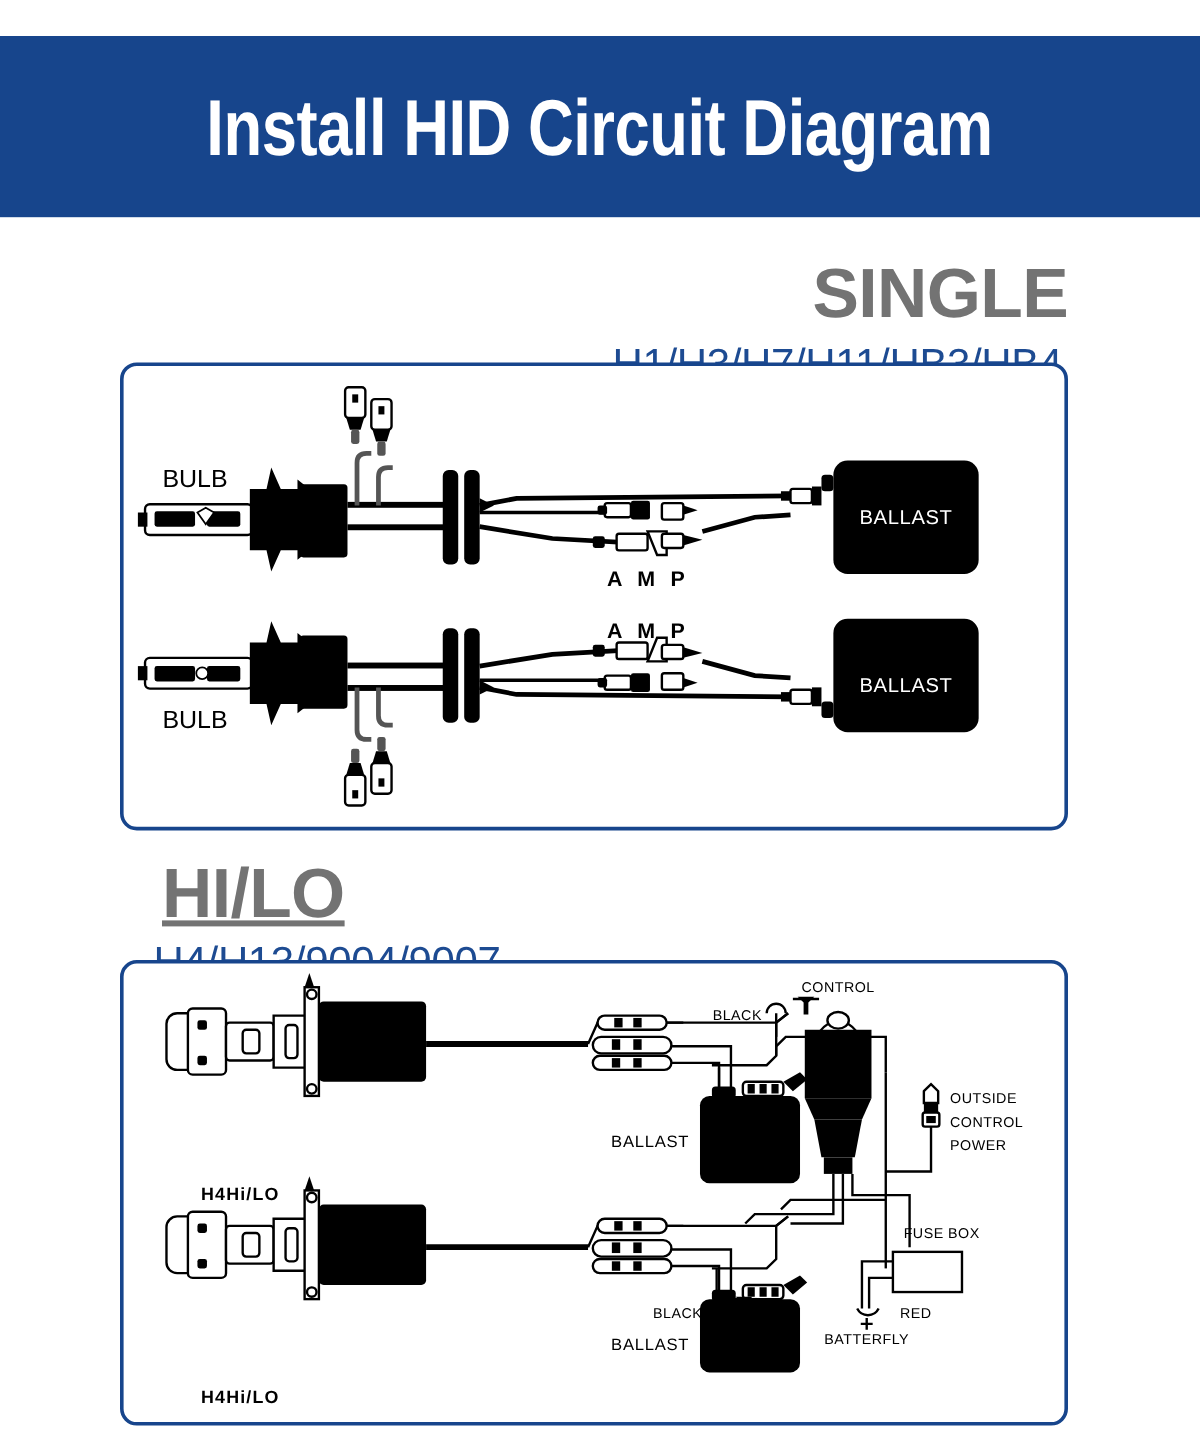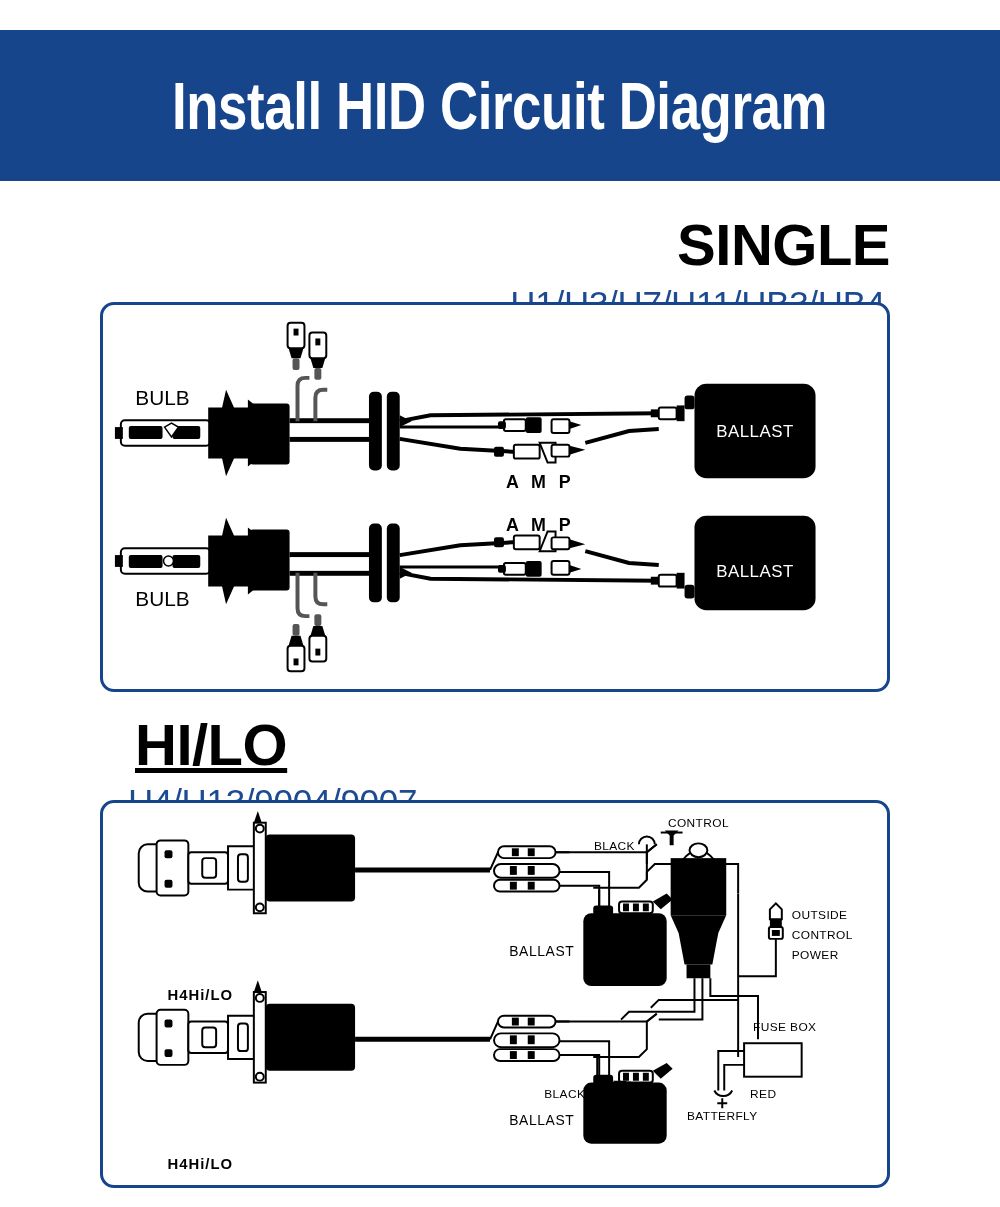--- a/index.html
+++ b/index.html
@@ -13,21 +13,21 @@
   }
   #header-title{
     color:#ffffff;font-size:66px;font-weight:bold;letter-spacing:-0.5px;
     font-family:"Liberation Sans Narrow","Liberation Sans",sans-serif;
     transform:scaleX(0.80);transform-origin:center;white-space:nowrap;
     line-height:1;
   }
 
   
   .section-title{
-    position:absolute;color:#000000;font-weight:bold;line-height:1;
+    position:absolute;color:#737373;font-weight:bold;line-height:1;
     font-size:58px;letter-spacing:-0.5px;white-space:nowrap;
   }
   #single-title{right:110px;top:216px;}
   #hilo-title{left:135px;top:716px;text-decoration:underline;}
 
   .section-sub{
     position:absolute;color:#1d4b92;font-weight:normal;line-height:1;
     font-size:35px;white-space:nowrap;background:#ffffff;padding:0 10px;
     letter-spacing:-0.3px;
   }

